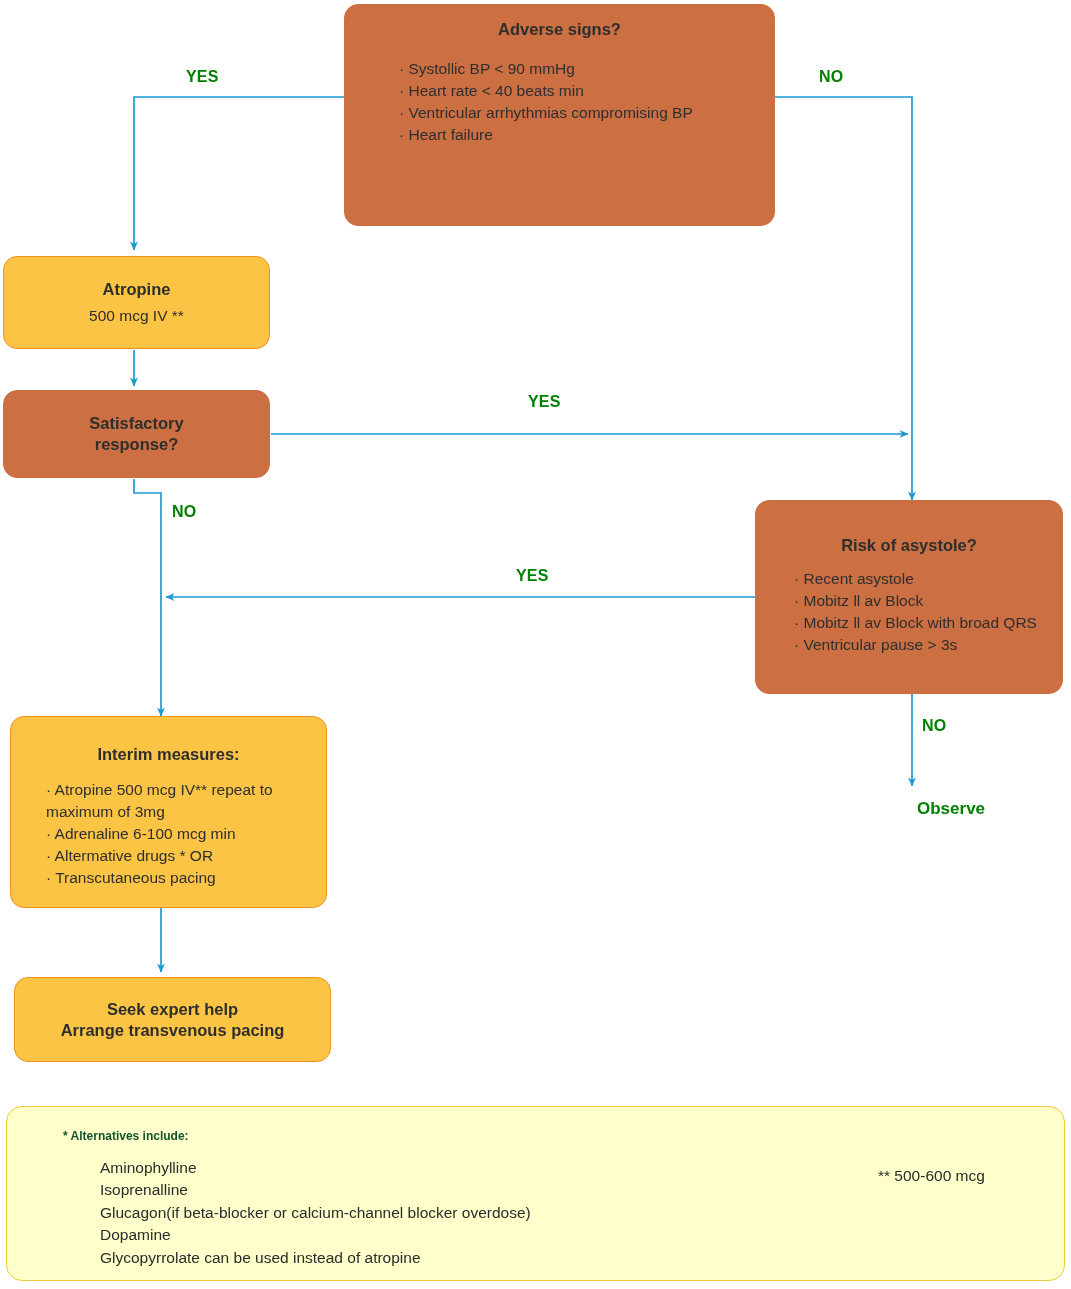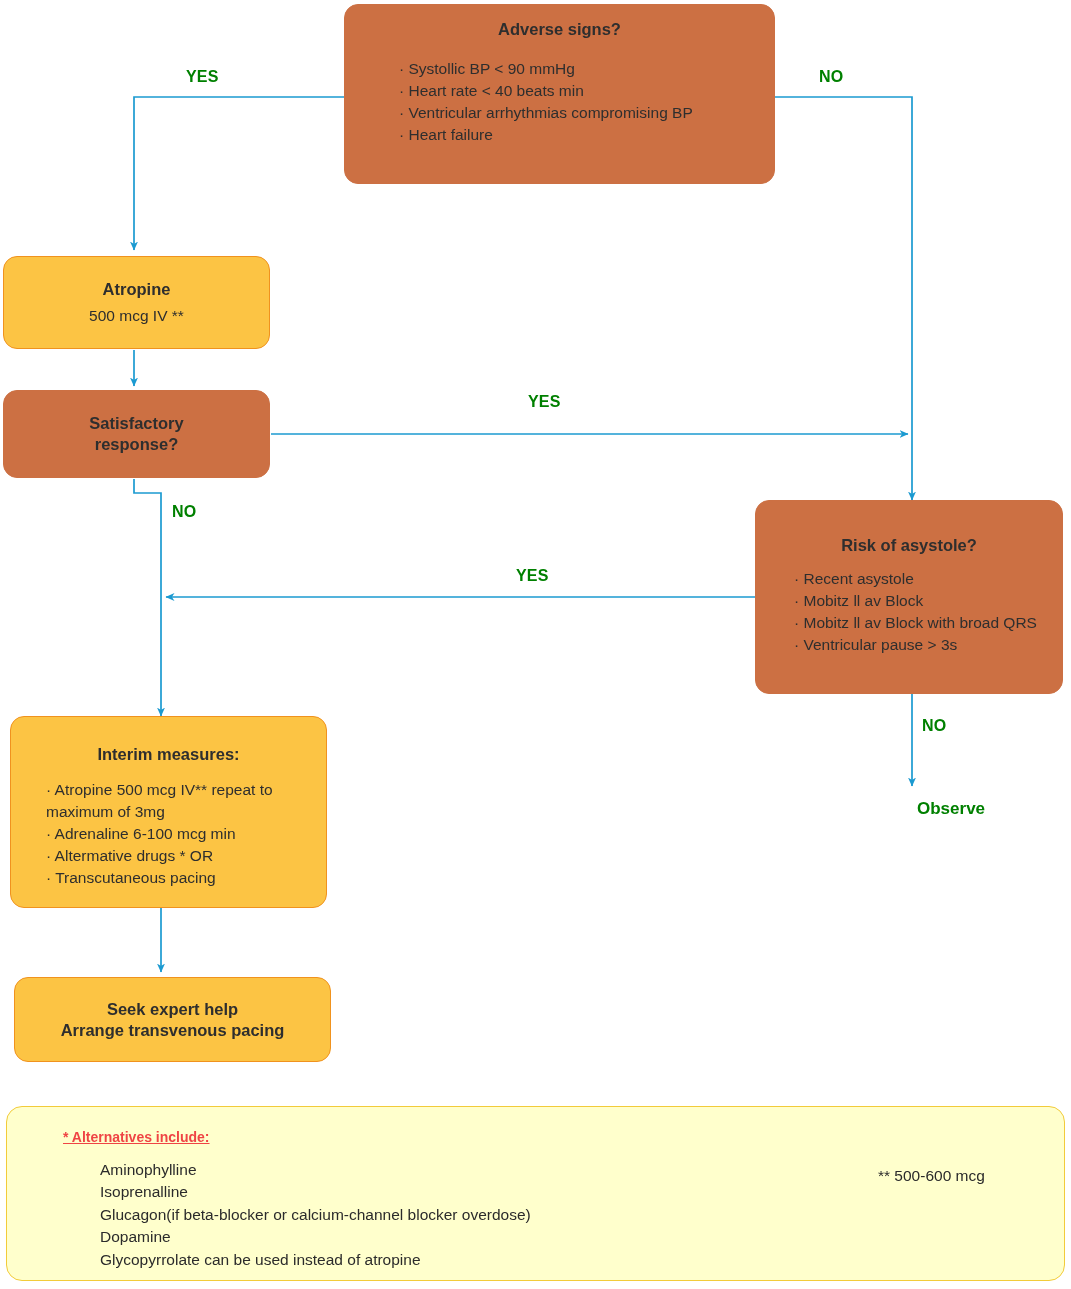--- a/index.html
+++ b/index.html
@@ -67,24 +67,23 @@
   }
   .notes{
     position:absolute;
     box-sizing:border-box;
     background:#ffffcc;
     border:1.5px solid #f2cb3a;
     border-radius:16px;
   }
   .notes .hdr{
     font-weight:bold;
-    font-size:14px;
-    color:#ef4444;
-    white-space:nowrap;
-    text-decoration:underline;
+    font-size:12px;
+    color:#14532d;
+    white-space:nowrap;
   }
   .notes .item{
     font-size:15.5px;
     color:#2b2b2b;
     line-height:1.45;
     white-space:nowrap;
   }
   .notes .rightnote{
     position:absolute;
     font-size:15.5px;
@@ -116,21 +115,21 @@
       <path d="M134,479 L134,493 L161,493 L161,716" marker-end="url(#ah)"></path>
 
       <path d="M755,597 L166,597" marker-end="url(#ah)"></path>
 
       <path d="M912,694 L912,786" marker-end="url(#ah)"></path>
 
       <path d="M161,908 L161,972" marker-end="url(#ah)"></path>
     </g>
   </svg>
 
-  <div class="node orange" style="left:344px; top:4px; width:431px; height:180px; padding:14px 22px 8px 22px;">
+  <div class="node orange" style="left:344px; top:4px; width:431px; height:222px; padding:14px 22px 8px 22px;">
     <div class="ttl">Adverse signs?</div>
     <div class="body" style="margin-top:18px; padding-left:32px;">
       <div class="li">· Systollic BP  &lt;  90 mmHg</div>
       <div class="li">· Heart rate  &lt;  40 beats min</div>
       <div class="li">· Ventricular arrhythmias compromising BP</div>
       <div class="li">· Heart failure</div>
     </div>
   </div>
 
   <div class="node yellow" style="left:3px; top:256px; width:267px; height:93px; padding:22px 20px 0 20px;">

